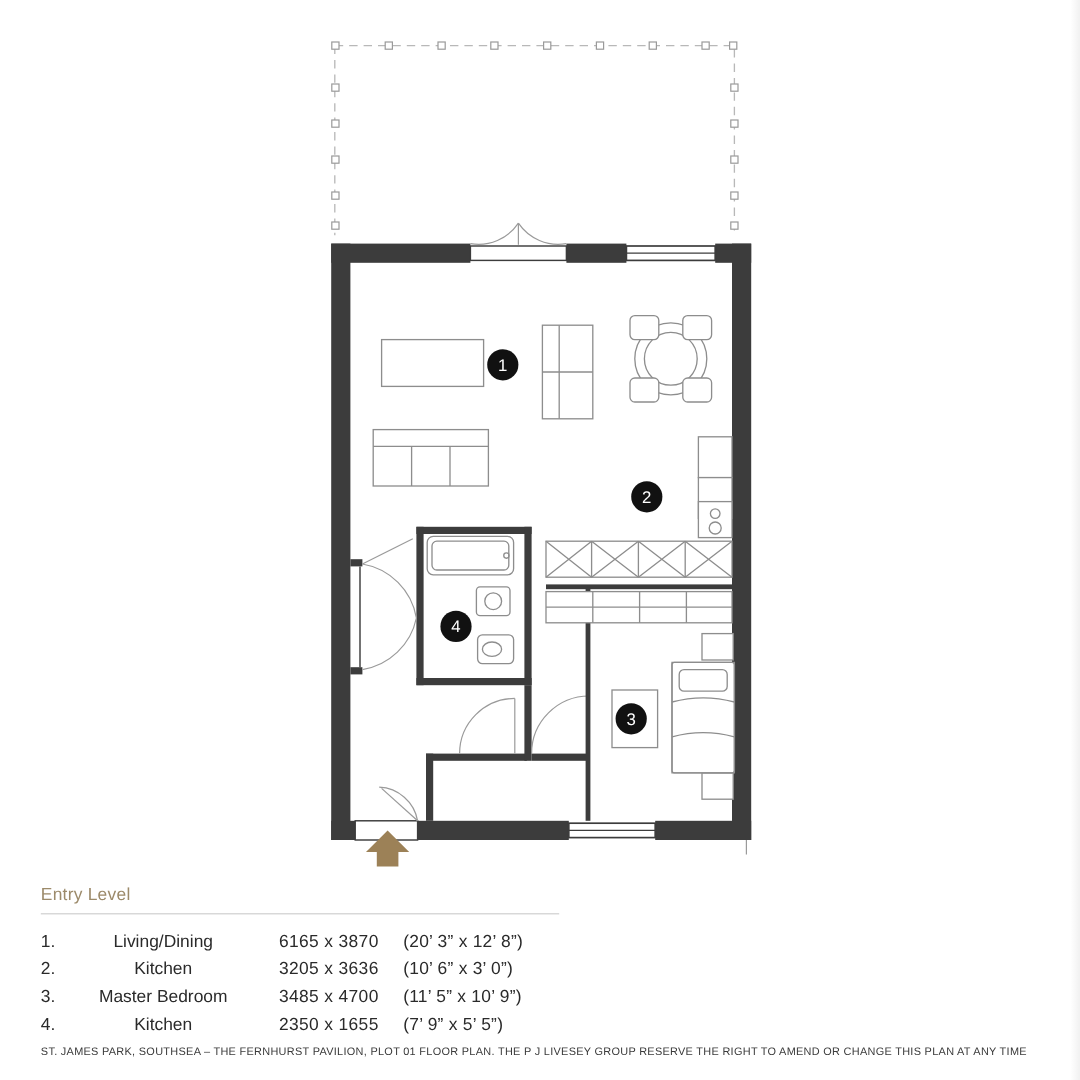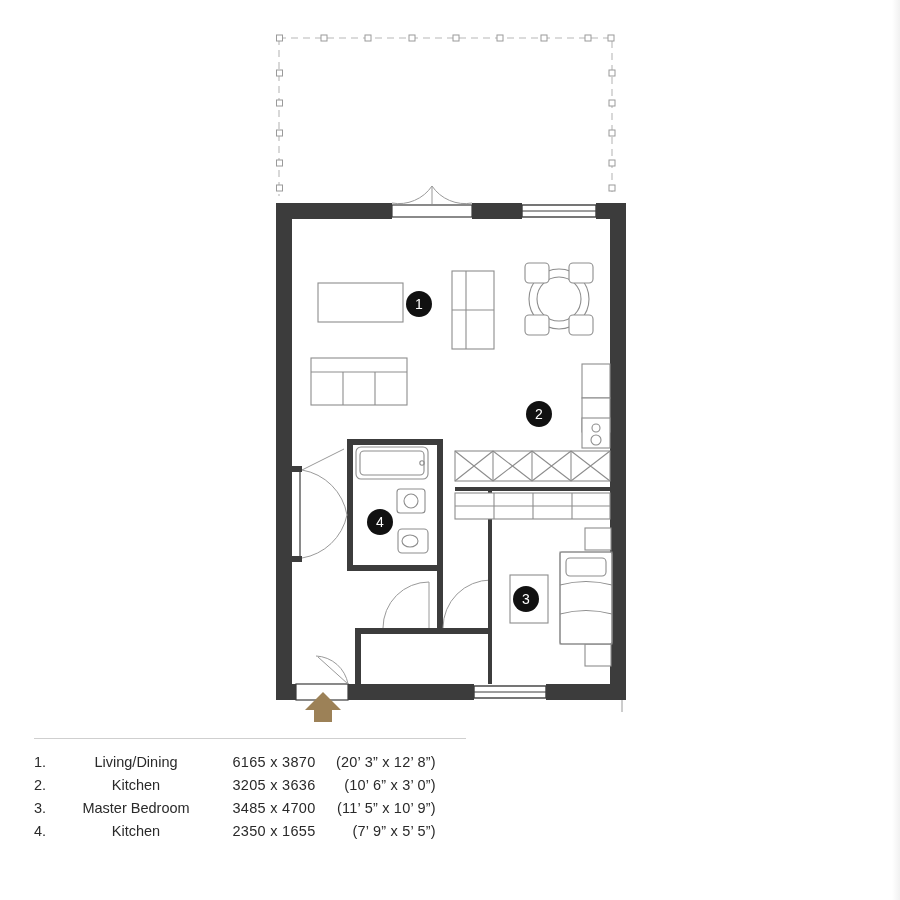--- a/index.html
+++ b/index.html
@@ -69,21 +69,20 @@
     width: 152px;
     padding-right: 6px;
     text-align: center;
   }
   td.metric {
     width: 124px;
     text-align: center;
     letter-spacing: .3px;
   }
   td.imperial {
-    text-align: right;
     letter-spacing: .2px;
   }
   #disclaimer {
     position: absolute;
     left: 34px;
     top: 871px;
     font-size: 9.1px;
     letter-spacing: .25px;
     color: #3a3a3a;
     white-space: nowrap;
@@ -311,20 +310,21 @@
         <text class="marker-text" x="380" y="527" text-anchor="middle">4</text>
       </g>
     </g>
 
     <g>
       <path d="M323 692 L341 710 L332 710 L332 722 L314 722 L314 710 L305 710 Z" fill="#9c8157"></path>
     </g>
   </svg>
 
   <div id="legend">
+    <div class="legend-title">Entry Level</div>
     <div class="legend-rule"></div>
     <table class="legend-table">
       <tbody>
         <tr>
           <td class="idx">1.</td>
           <td class="rname">Living/Dining</td>
           <td class="metric">6165  x  3870</td>
           <td class="imperial">(20’ 3”  x  12’ 8”)</td>
         </tr>
         <tr>
@@ -342,15 +342,16 @@
         <tr>
           <td class="idx">4.</td>
           <td class="rname">Kitchen</td>
           <td class="metric">2350  x  1655</td>
           <td class="imperial">(7’ 9”  x   5’ 5”)</td>
         </tr>
       </tbody>
     </table>
   </div>
 
+  <div id="disclaimer">ST. JAMES PARK, SOUTHSEA – THE FERNHURST PAVILION, PLOT 01 FLOOR PLAN. THE P J LIVESEY GROUP RESERVE THE RIGHT TO AMEND OR CHANGE THIS PLAN AT ANY TIME</div>
 
   <div id="page-edge"></div>
 </div>
 
 </body></html>

